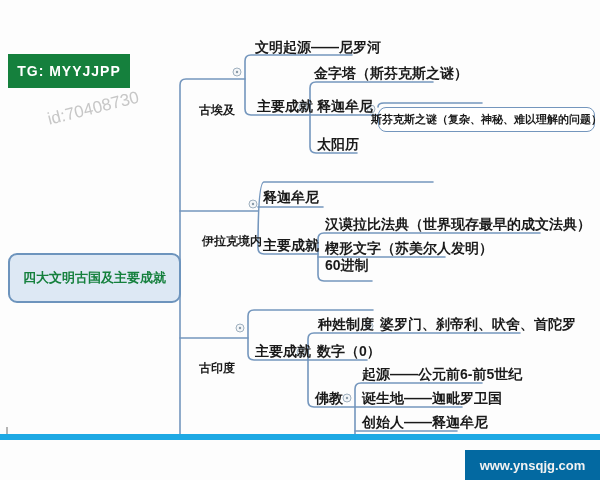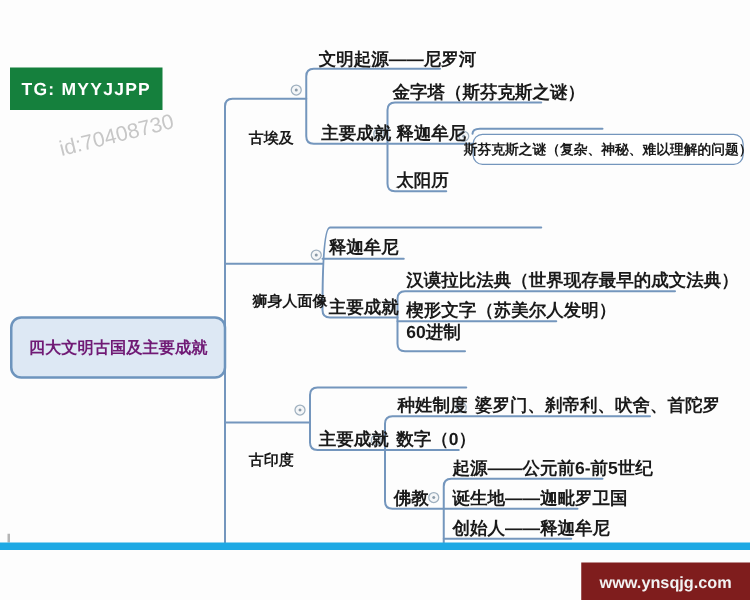--- a/index.html
+++ b/index.html
@@ -10,39 +10,39 @@
   .canvas{position:relative;width:600px;height:480px;background:#fdfdfd;}
 
   
   .tg-badge{
     position:absolute;left:8px;top:6px;width:122px;height:34px;
     background:#15803d;color:#fff;display:flex;align-items:center;justify-content:center;
     font-size:14px;font-weight:bold;letter-spacing:1px;margin-top:48px;
   }
   .site-badge{
     position:absolute;left:465px;top:450px;width:135px;height:30px;
-    background:#7f1d1d;color:#f2f2f2;display:flex;align-items:center;justify-content:center;
+    background:#0369a1;color:#f2f2f2;display:flex;align-items:center;justify-content:center;
     font-size:13px;font-weight:bold;
   }
   .id-watermark{
     position:absolute;left:48px;top:110px;color:#c7c7c7;font-size:17px;
     transform:rotate(-14deg);transform-origin:left center;white-space:nowrap;
   }
 
   
   .n{
     position:absolute;white-space:nowrap;color:#1a1a1a;
     font-size:14px;line-height:14px;font-weight:bold;
   }
   .n.branch{font-size:12px;margin-top:40px;}
   .root-node{
     position:absolute;left:8px;top:253px;width:169px;height:46px;
     background:#dde8f4;border:2px solid #6d94bd;border-radius:9px;
     display:flex;align-items:center;justify-content:center;
-    color:#701a75;font-size:13px;font-weight:bold;
+    color:#15803d;font-size:13px;font-weight:bold;
   }
   .boxed-node{
     position:absolute;left:378px;top:107px;width:215px;height:23px;
     border:1.5px solid #7496bd;border-radius:8px;background:#fff;
     display:flex;align-items:center;justify-content:center;
     font-size:11px;font-weight:bold;white-space:nowrap;color:#1a1a1a;
   }
 
   svg.links{position:absolute;left:0;top:0;}
   svg.links path{fill:none;stroke:#7496bd;stroke-width:1.6;stroke-linecap:round;}
@@ -105,21 +105,21 @@
   <div class="root-node">四大文明古国及主要成就</div>
 
   <div class="n branch" style="left:199px;top:63px">古埃及</div>
   <div class="n" style="left:255px;top:40px">文明起源——尼罗河</div>
   <div class="n" style="left:257px;top:99px">主要成就</div>
   <div class="n" style="left:314px;top:66px">金字塔（斯芬克斯之谜）</div>
   <div class="n" style="left:317px;top:99px">释迦牟尼</div>
   <div class="boxed-node">斯芬克斯之谜（复杂、神秘、难以理解的问题）</div>
   <div class="n" style="left:317px;top:137px">太阳历</div>
 
-  <div class="n branch" style="left:202px;top:194px">狮身人面像</div>
+  <div class="n branch" style="left:202px;top:194px">伊拉克境内</div>
   <div class="n" style="left:263px;top:190px">释迦牟尼</div>
   <div class="n" style="left:263px;top:238px">主要成就</div>
   <div class="n" style="left:325px;top:241px">楔形文字（苏美尔人发明）</div>
   <div class="n" style="left:325px;top:217px">汉谟拉比法典（世界现存最早的成文法典）</div>
   <div class="n" style="left:325px;top:258px">60进制</div>
 
   <div class="n branch" style="left:199px;top:321px">古印度</div>
   <div class="n" style="left:255px;top:344px">主要成就</div>
   <div class="n" style="left:318px;top:317px">种姓制度</div>
   <div class="n" style="left:380px;top:317px">婆罗门、刹帝利、吠舍、首陀罗</div>

